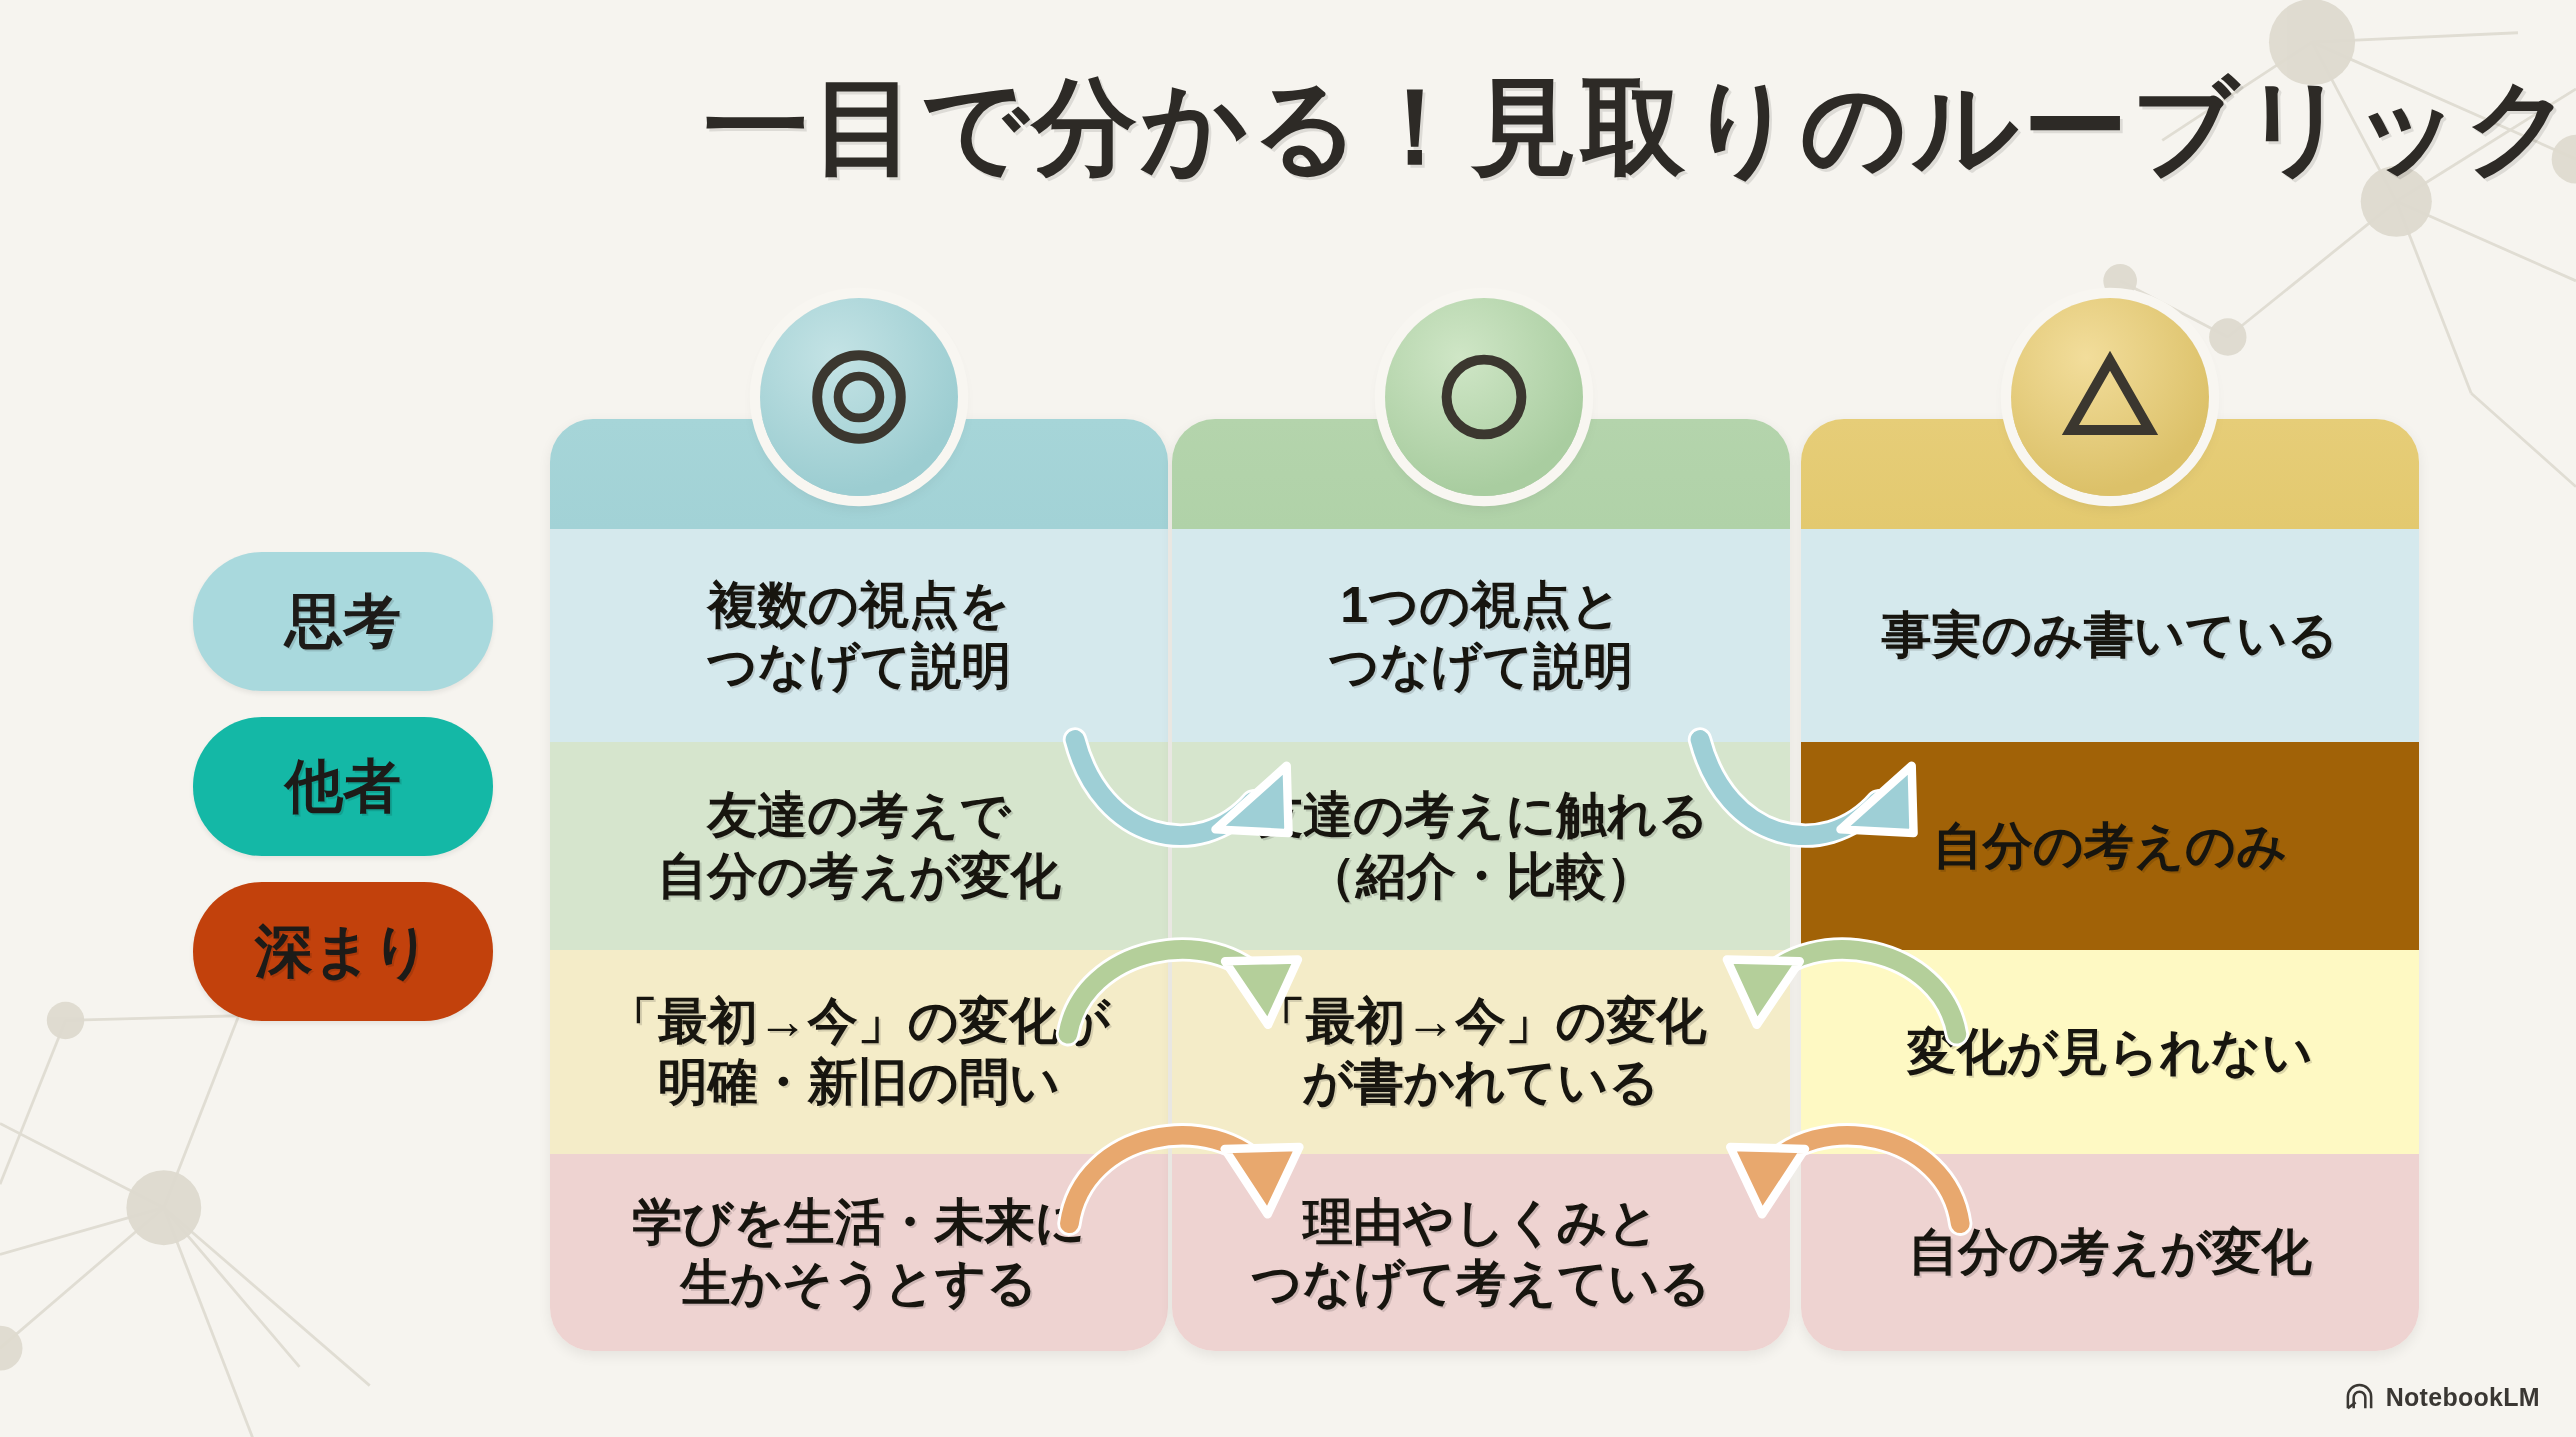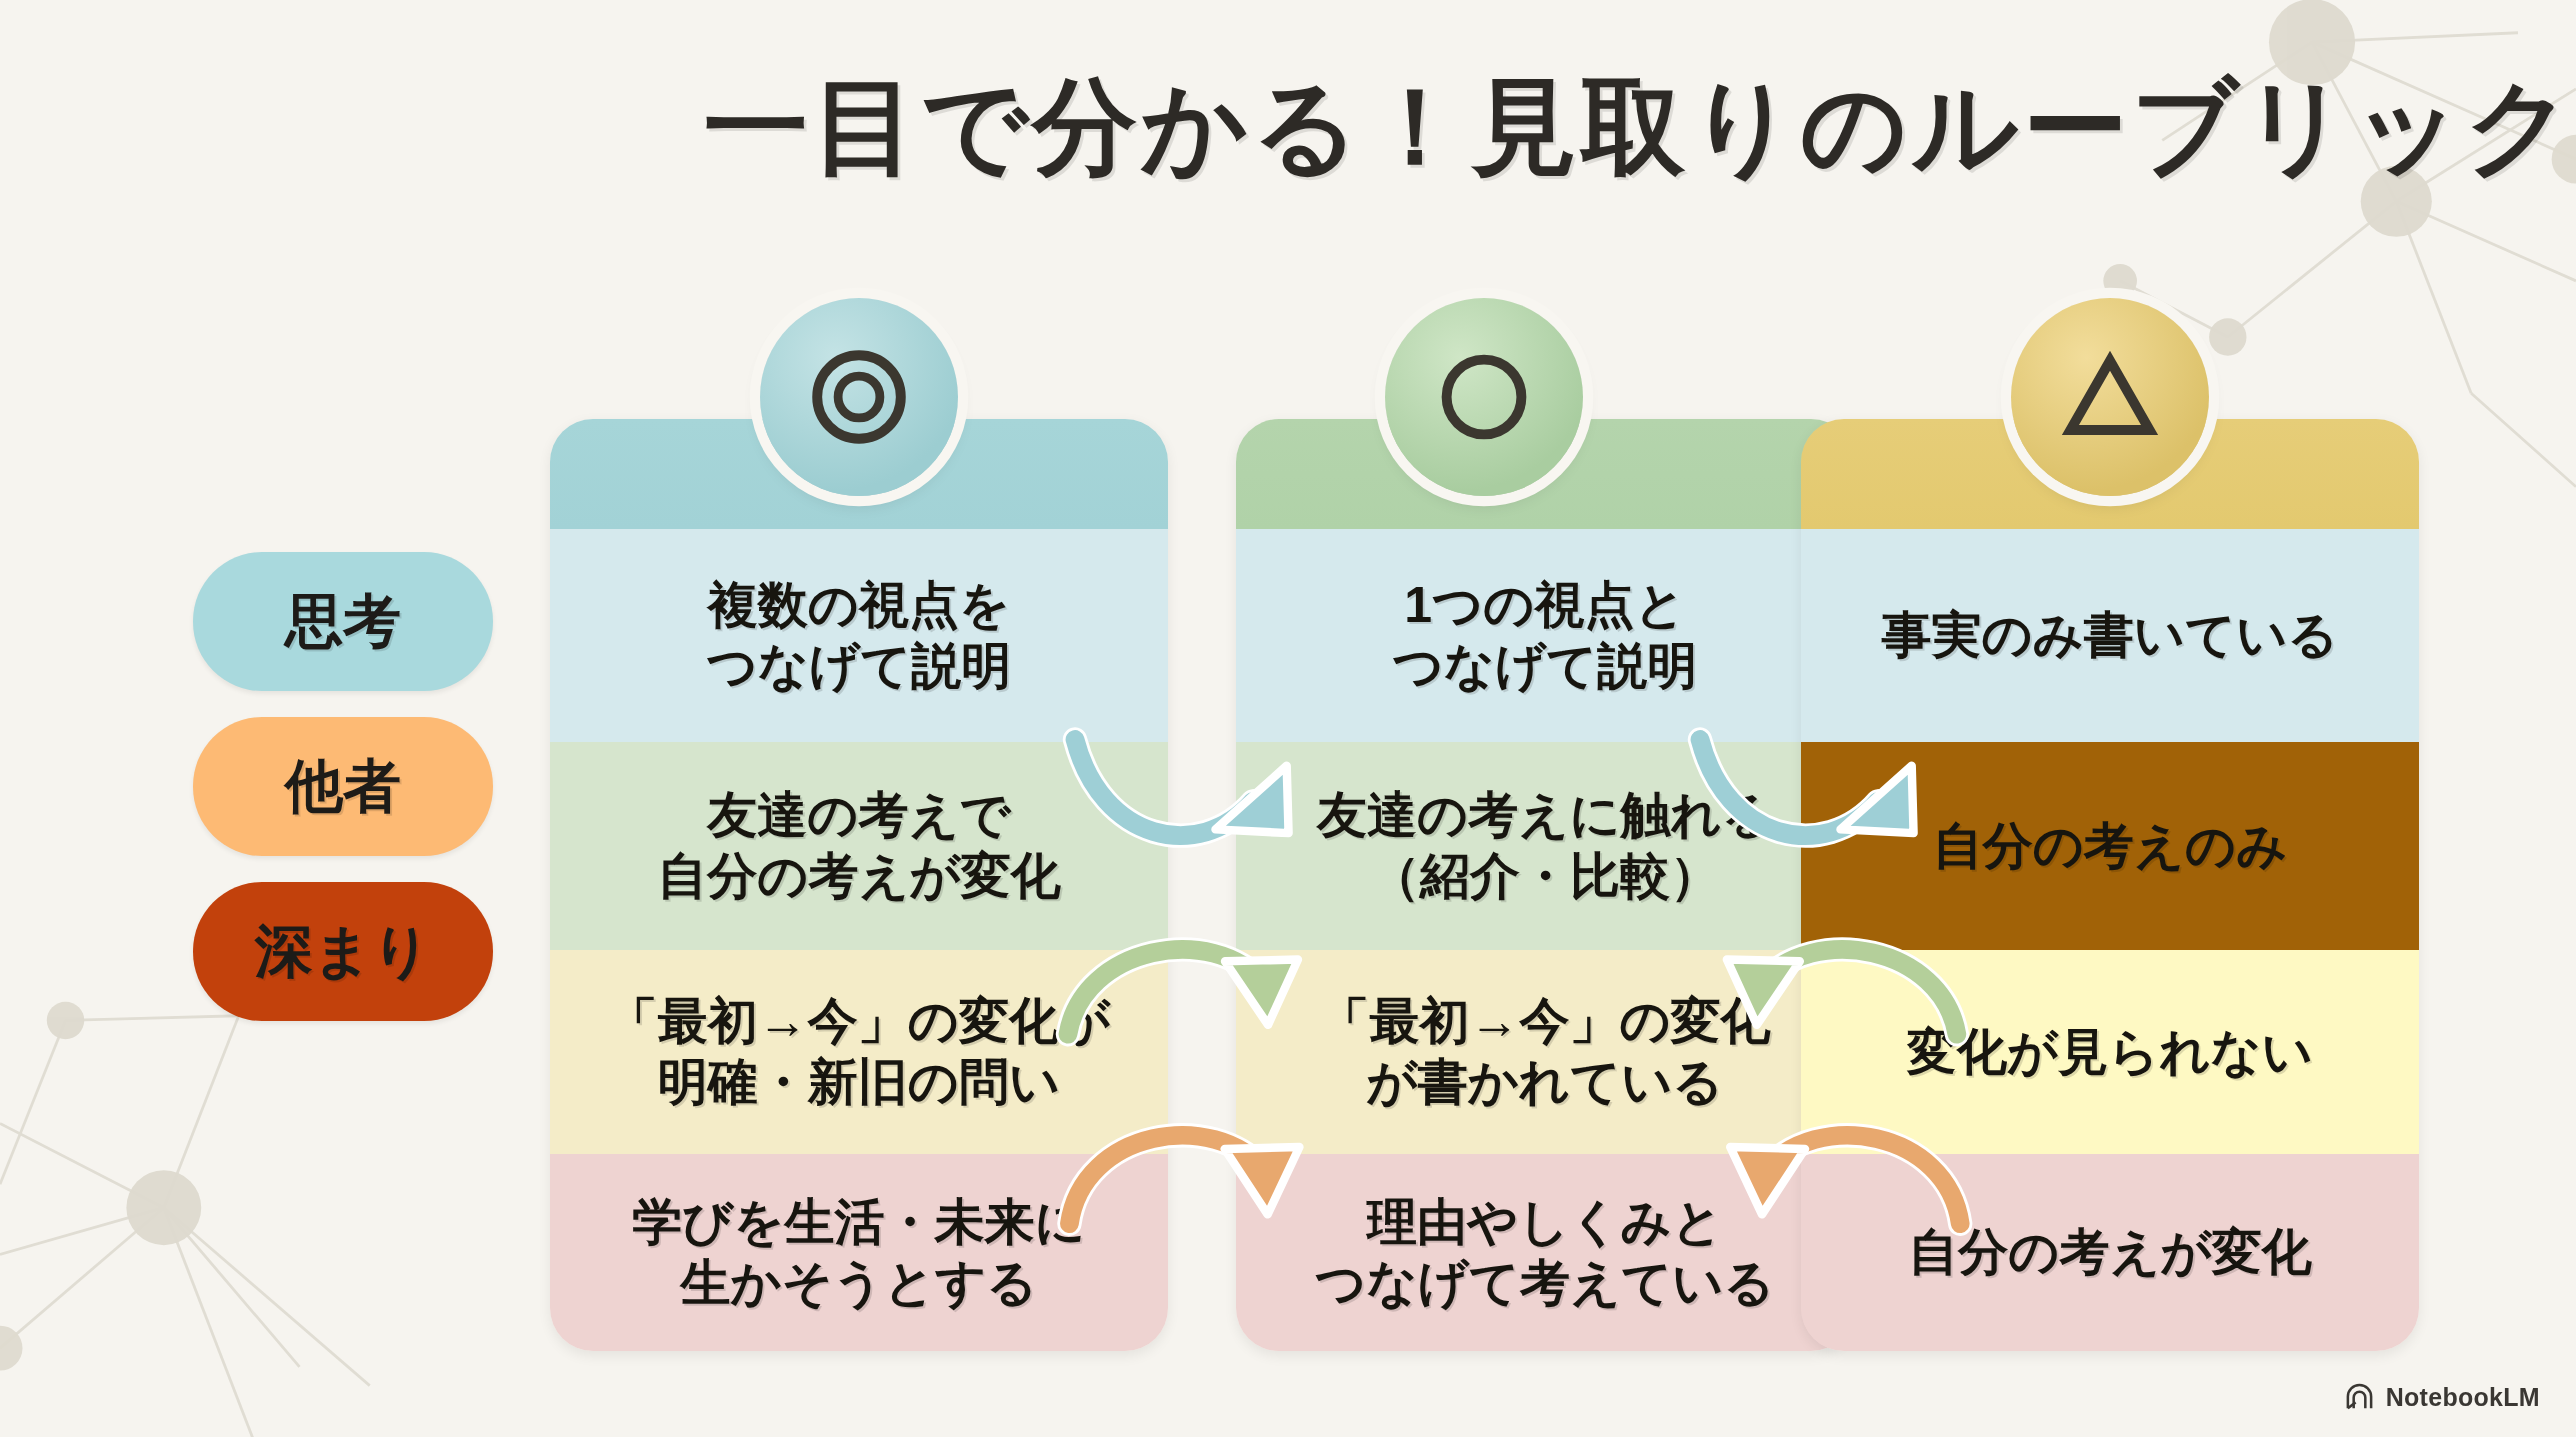--- a/index.html
+++ b/index.html
@@ -32,21 +32,21 @@
   }
 
   
   .col{
     position:absolute;top:419px;width:618px;height:932px;
     border-radius:43px 43px 43px 43px;
     overflow:hidden;
     box-shadow:0 4.7px 13px rgba(0,0,0,0.07);
   }
   #col0{left:550px;}
-  #col1{left:1236px;}
+  #col1{left:1172px;}
   #col2{left:1801px;}
 
   .col-head{height:110px;width:100%;}
   .band{
     width:100%;display:flex;align-items:center;justify-content:center;
     text-align:center;box-sizing:border-box;padding:0 20.6px;
   }
   .band-txt{
     font-size:50px;font-weight:700;color:#17150f;line-height:1.22;
     text-shadow:1.9px 1.9px 0 rgba(0,0,0,0.13);
@@ -117,21 +117,21 @@
 </svg>
 
 <div class="stage">
 
   <div class="title">一目で分かる！見取りのルーブリック</div>
 
   <div class="row-labels">
     <div class="row-pill" style="background:#a9d9dd">
         <span>思考</span>
       </div>
-    <div class="row-pill" style="background:#fdba74">
+    <div class="row-pill" style="background:#14b8a6">
         <span>他者</span>
       </div>
     <div class="row-pill" style="background:#c2410c">
         <span>深まり</span>
       </div>
   </div>
 
   <div class="col" id="col0">
     <div class="col-head" style="background:linear-gradient(180deg,#a6d5d8,#a2d2d6)"></div>
     <div class="band b0" style="background:#d5e9ed">

